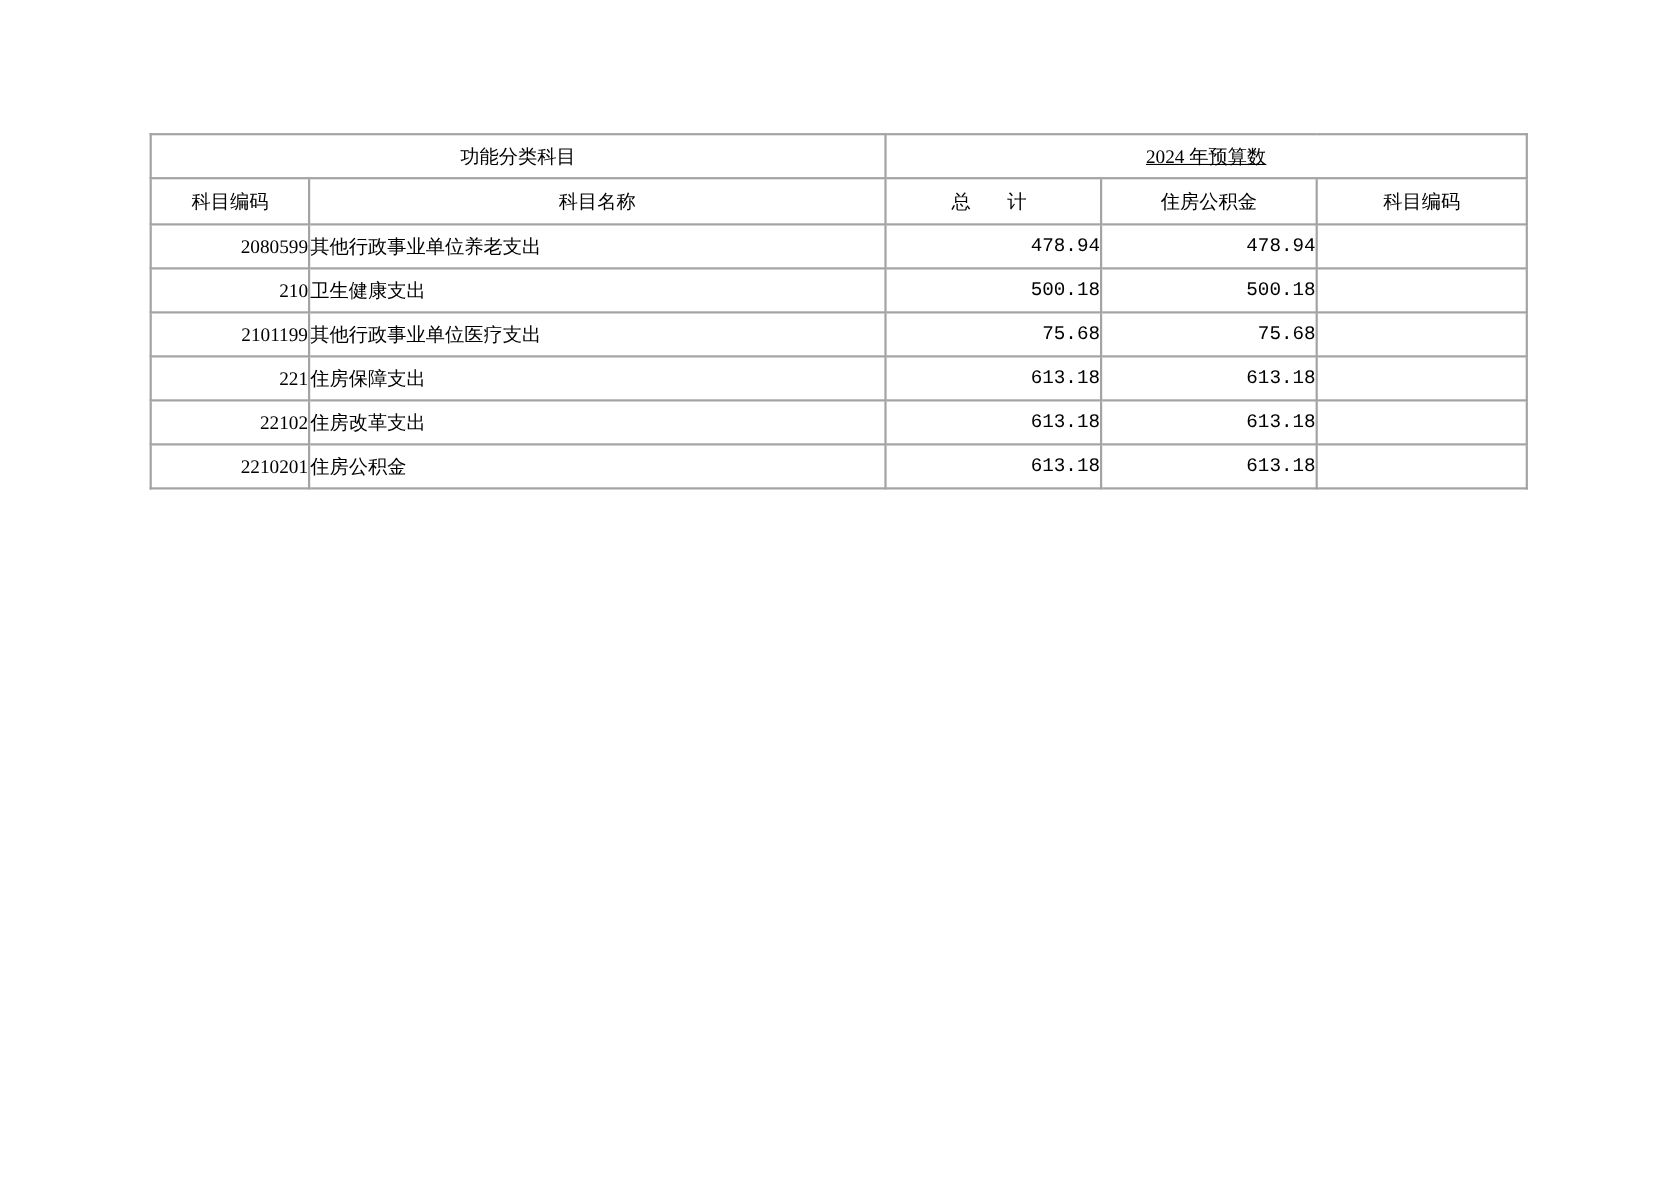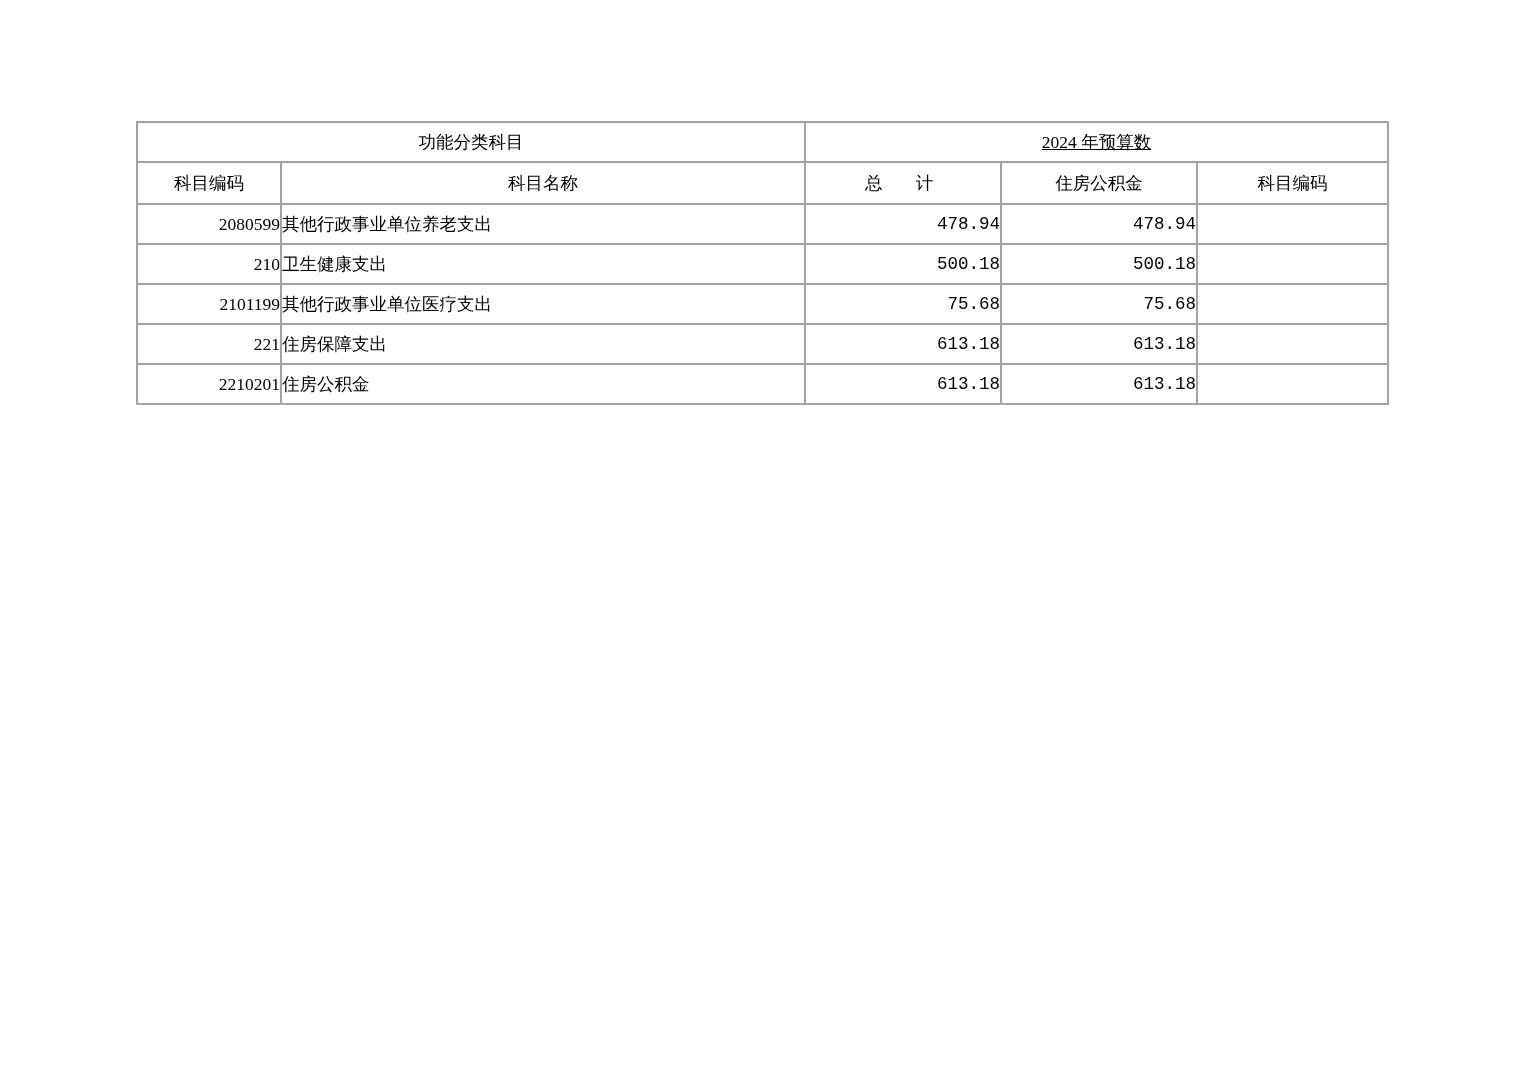--- a/index.html
+++ b/index.html
@@ -137,20 +137,27 @@
             <td class="num"></td>
           </tr>
           <tr>
             <td class="code ind-0">221</td>
             <td class="name cn-0">住房保障支出</td>
             <td class="num">613.18</td>
             <td class="num">613.18</td>
             <td class="num"></td>
           </tr>
           <tr>
+            <td class="code ind-1">22102</td>
+            <td class="name cn-1">住房改革支出</td>
+            <td class="num">613.18</td>
+            <td class="num">613.18</td>
+            <td class="num"></td>
+          </tr>
+          <tr>
             <td class="code ind-2">2210201</td>
             <td class="name cn-2">住房公积金</td>
             <td class="num">613.18</td>
             <td class="num">613.18</td>
             <td class="num"></td>
           </tr>
         </tbody>
     </table>
   </div>
 </div>

